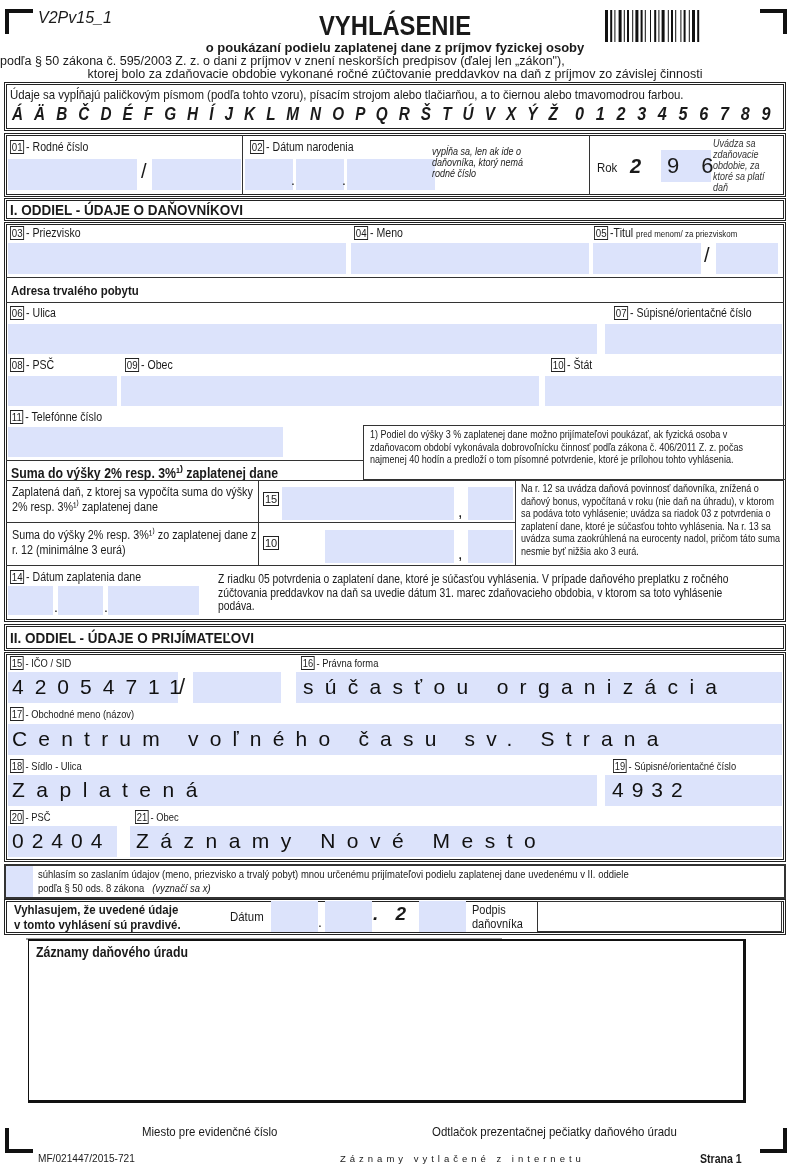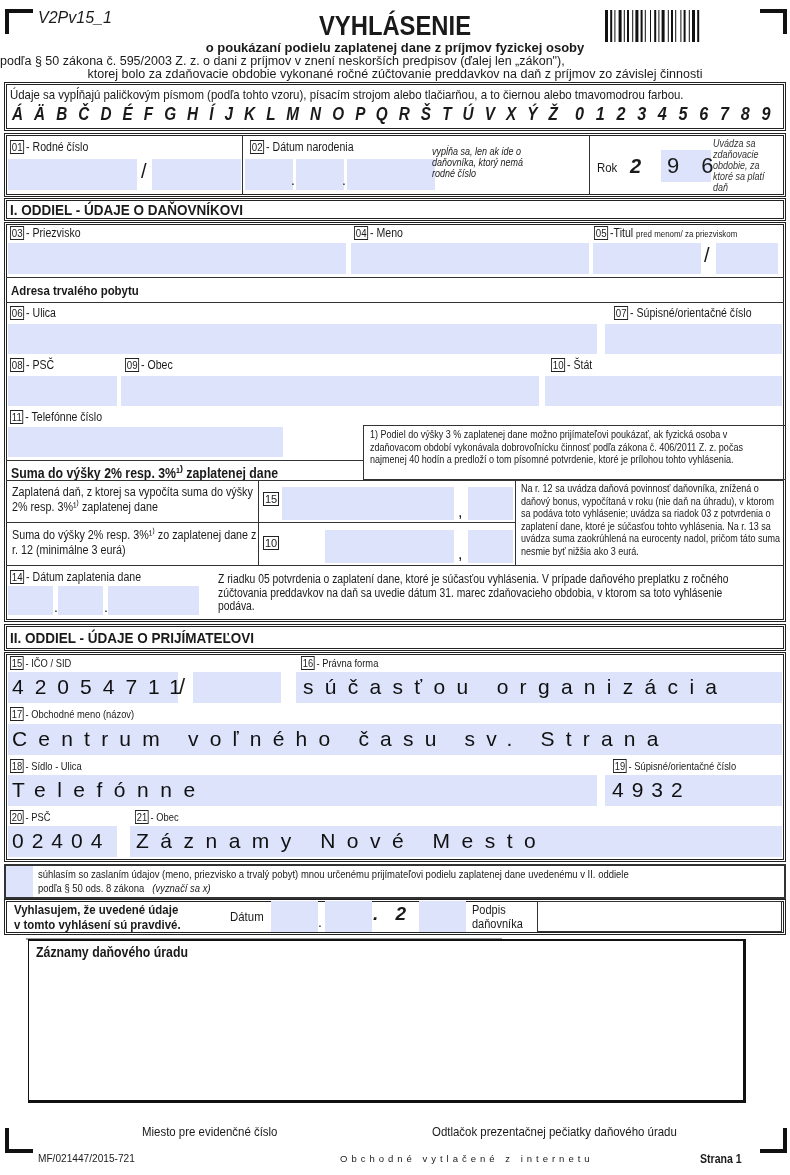--- a/index.html
+++ b/index.html
@@ -168,21 +168,21 @@
 <div class="lbl-sm" style="left:301px;top:656px;"><span class="num">16</span><span>- Právna forma</span></div>
 <div class="fill" style="left:296px;top:672px;width:486px;height:31px;"></div>
 <div class="val" style="left:303px;top:675px;letter-spacing:11.3px;">súčasťou organizácia</div>
 
 <div class="lbl-sm" style="left:10px;top:707px;"><span class="num">17</span><span>- Obchodné meno (názov)</span></div>
 <div class="fill" style="left:8px;top:724px;width:774px;height:31px;"></div>
 <div class="val" style="left:12px;top:727px;letter-spacing:11.2px;">Centrum voľného času sv. Strana</div>
 
 <div class="lbl-sm" style="left:10px;top:759px;"><span class="num">18</span><span>- Sídlo - Ulica</span></div>
 <div class="fill" style="left:8px;top:775px;width:589px;height:31px;"></div>
-<div class="val" style="left:12px;top:778px;letter-spacing:11.5px;">Telefónne</div>
+<div class="val" style="left:12px;top:778px;letter-spacing:11.5px;">Zaplatená</div>
 
 <div class="lbl-sm" style="left:613px;top:759px;"><span class="num">19</span><span>- Súpisné/orientačné číslo</span></div>
 <div class="fill" style="left:605px;top:775px;width:177px;height:31px;"></div>
 <div class="val" style="left:612px;top:778px;letter-spacing:8px;">4932</div>
 
 <div class="lbl-sm" style="left:10px;top:810px;"><span class="num">20</span><span>- PSČ</span></div>
 <div class="fill" style="left:8px;top:826px;width:109px;height:31px;"></div>
 <div class="val" style="left:12px;top:829px;letter-spacing:8px;">02404</div>
 
 <div class="lbl-sm" style="left:135px;top:810px;"><span class="num">21</span><span>- Obec</span></div>
@@ -207,14 +207,14 @@
 <div class="lbl" style="left:472px;top:917px;font-size:12.5px;">daňovníka</div>
 <div class="box" style="left:537px;top:901px;width:245px;height:31px;"></div>
 
 <div class="abs" style="left:26px;top:938px;width:476px;height:2px;background:#999;"></div>
 <div class="dbl" style="left:28px;top:939px;width:718px;height:164px;border-width:3px;border-style:solid;border-color:#111 #111 #111 #111;border-top-width:2px;border-left-width:1px;"></div>
 <div class="lbl" style="left:36px;top:944px;font-weight:bold;font-size:14px;">Záznamy daňového úradu</div>
 <div class="lbl" style="left:142px;top:1124px;font-size:13px;">Miesto pre evidenčné číslo</div>
 <div class="lbl" style="left:432px;top:1124px;font-size:13px;">Odtlačok prezentačnej pečiatky daňového úradu</div>
 
 <div class="lbl" style="left:38px;top:1152px;font-size:11.5px;">MF/021447/2015-721</div>
-<div class="abs" style="left:340px;top:1153px;font-size:9.5px;letter-spacing:4px;white-space:nowrap;">Obchodné vytlačené z internetu</div>
+<div class="abs" style="left:340px;top:1153px;font-size:9.5px;letter-spacing:4px;white-space:nowrap;">Záznamy vytlačené z internetu</div>
 <div class="lbl" style="left:700px;top:1152px;font-size:12px;font-weight:bold;">Strana 1</div>
 
 </body></html>

